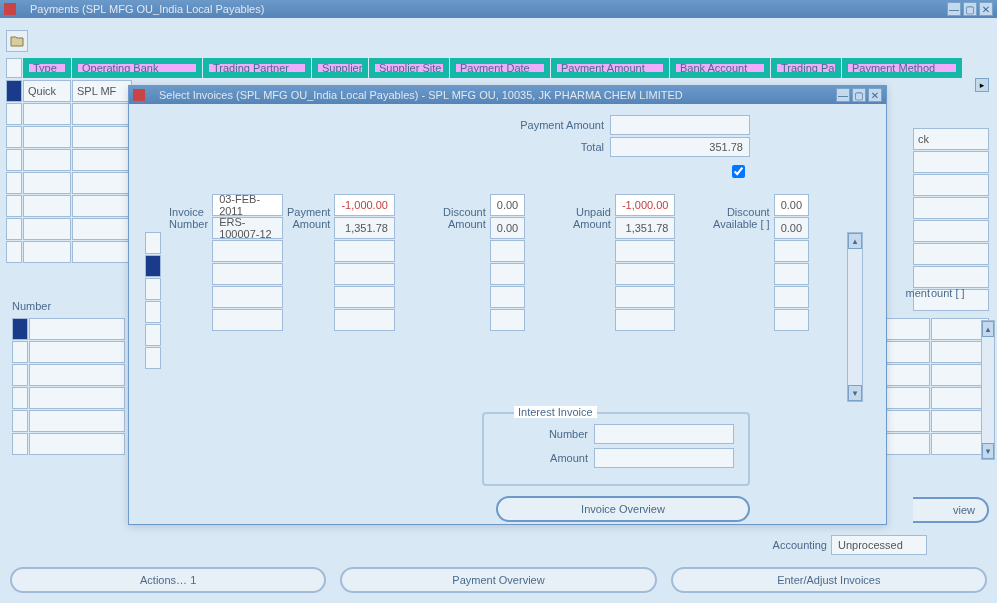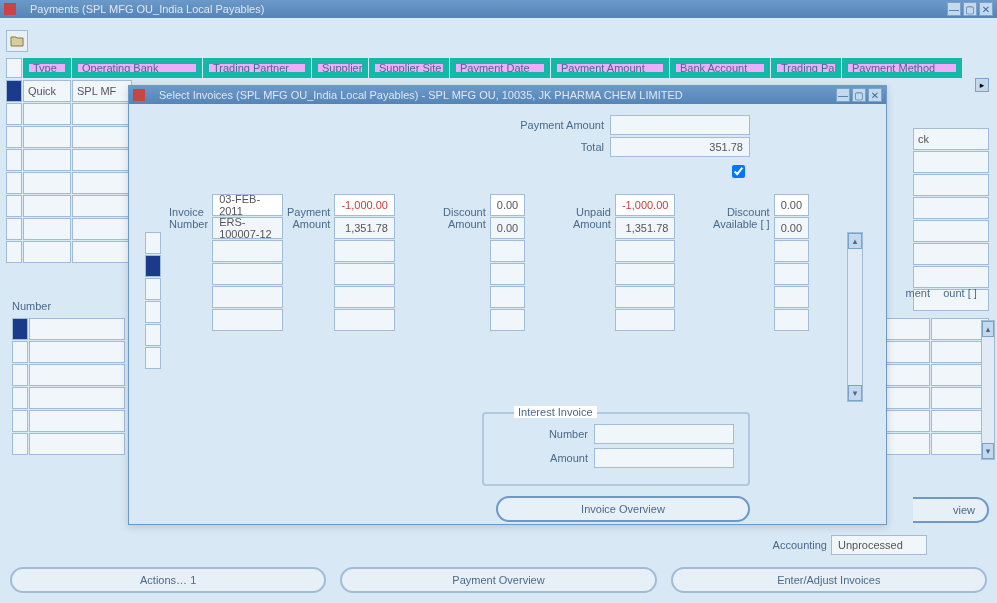--- a/index.html
+++ b/index.html
@@ -193,21 +193,21 @@
       <div class="num-cell"></div>
     </div>
   <div class="num-row">
       <div class="num-sel"></div>
       <div class="num-cell"></div>
     </div>
 </div>
 
 <div style="position:absolute; right:8px; top:287px; display:flex; gap:1px; color:#4a6a8a;">
   <div style="width:58px; text-align:right;">ment</div>
-  <div style="width:58px; text-align:center;">ount  [  ]</div>
+  <div style="width:58px; text-align:left;">ount  [  ]</div>
 </div>
 <div class="sub-grid">
   <div class="sub-col">
       <div class="sc"></div>
       <div class="sc"></div>
       <div class="sc"></div>
       <div class="sc"></div>
       <div class="sc"></div>
       <div class="sc"></div>
     </div>

